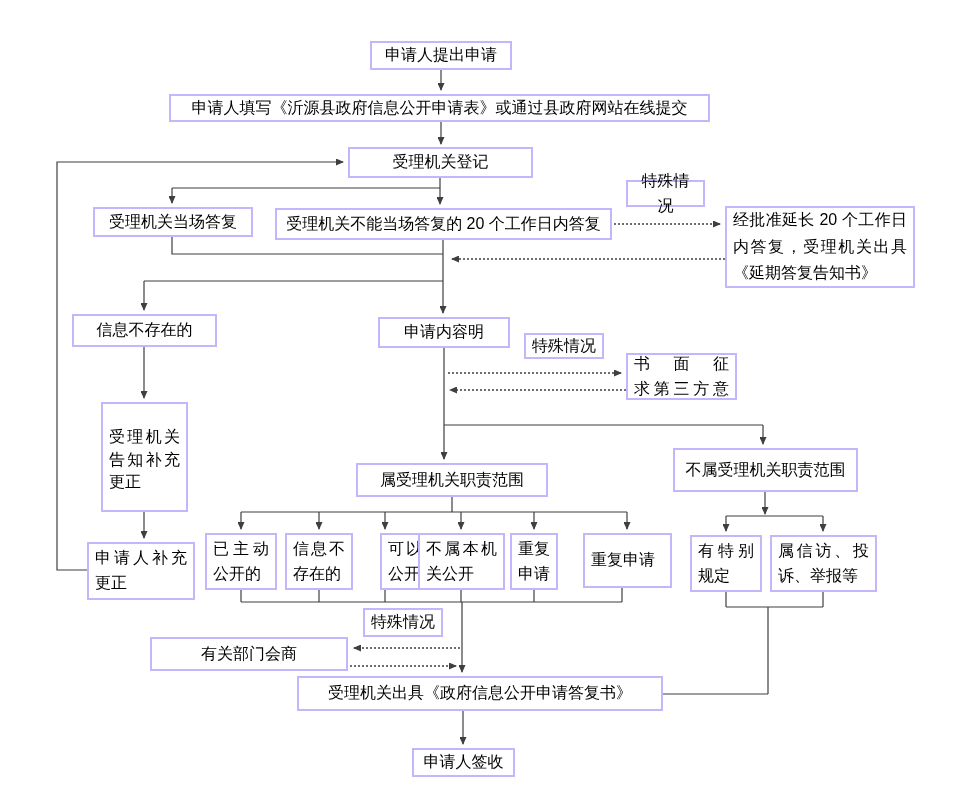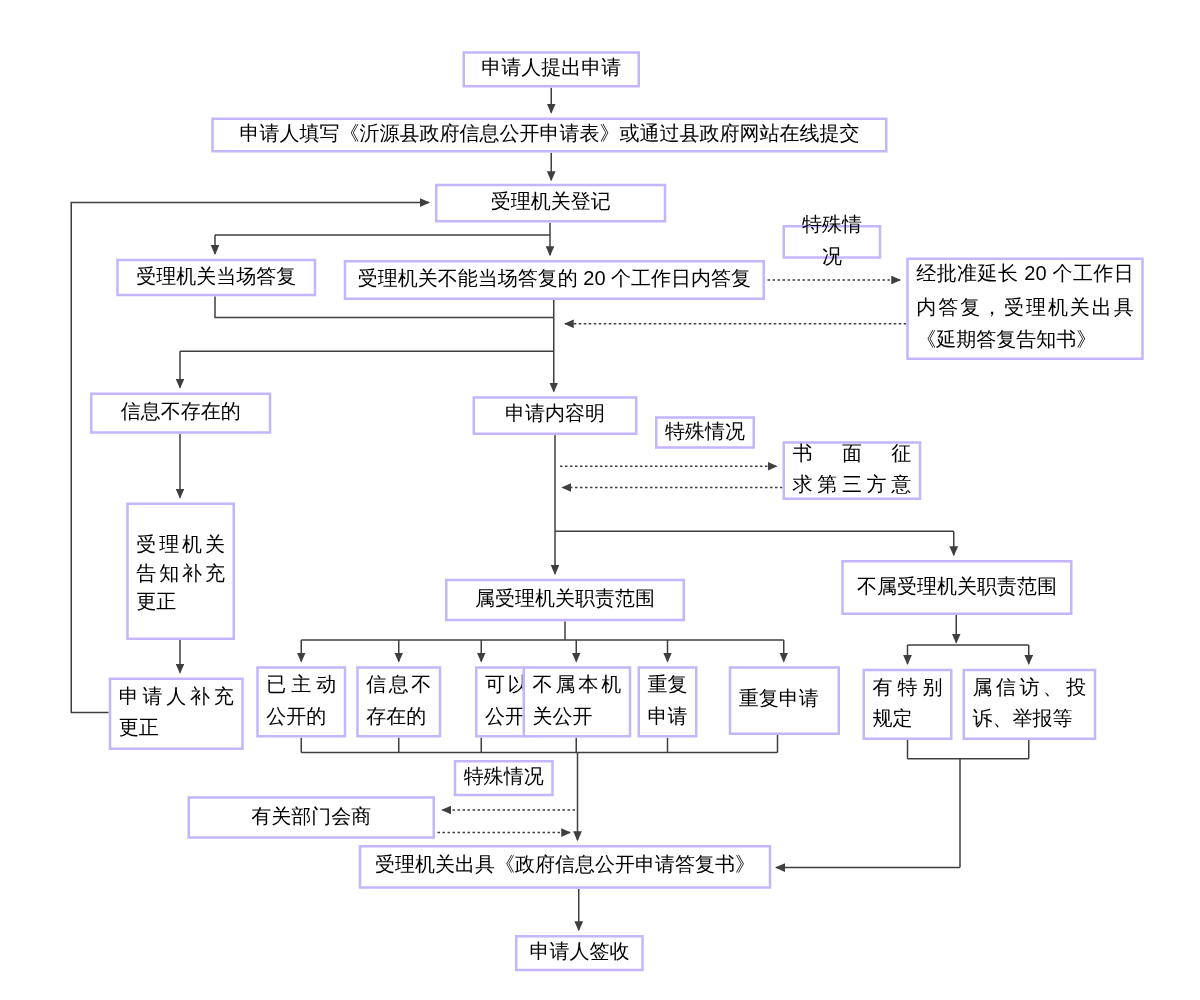--- a/index.html
+++ b/index.html
@@ -179,21 +179,21 @@
     </div>
 
   <div class="node" style="left:363px;top:608px;width:80px;height:29px">
       <span>特殊情况</span>
     </div>
 
   <div class="node" style="left:150px;top:637px;width:198px;height:34px">
       <span>有关部门会商</span>
     </div>
 
-  <div class="node" style="left:287px;top:676px;width:330px;height:35px">
+  <div class="node" style="left:297px;top:676px;width:366px;height:35px">
       <span>受理机关出具《政府信息公开申请答复书》</span>
     </div>
 
   <div class="node" style="left:412px;top:748px;width:103px;height:29px">
       <span>申请人签收</span>
     </div>
 
 </div>
 
 </body></html>

